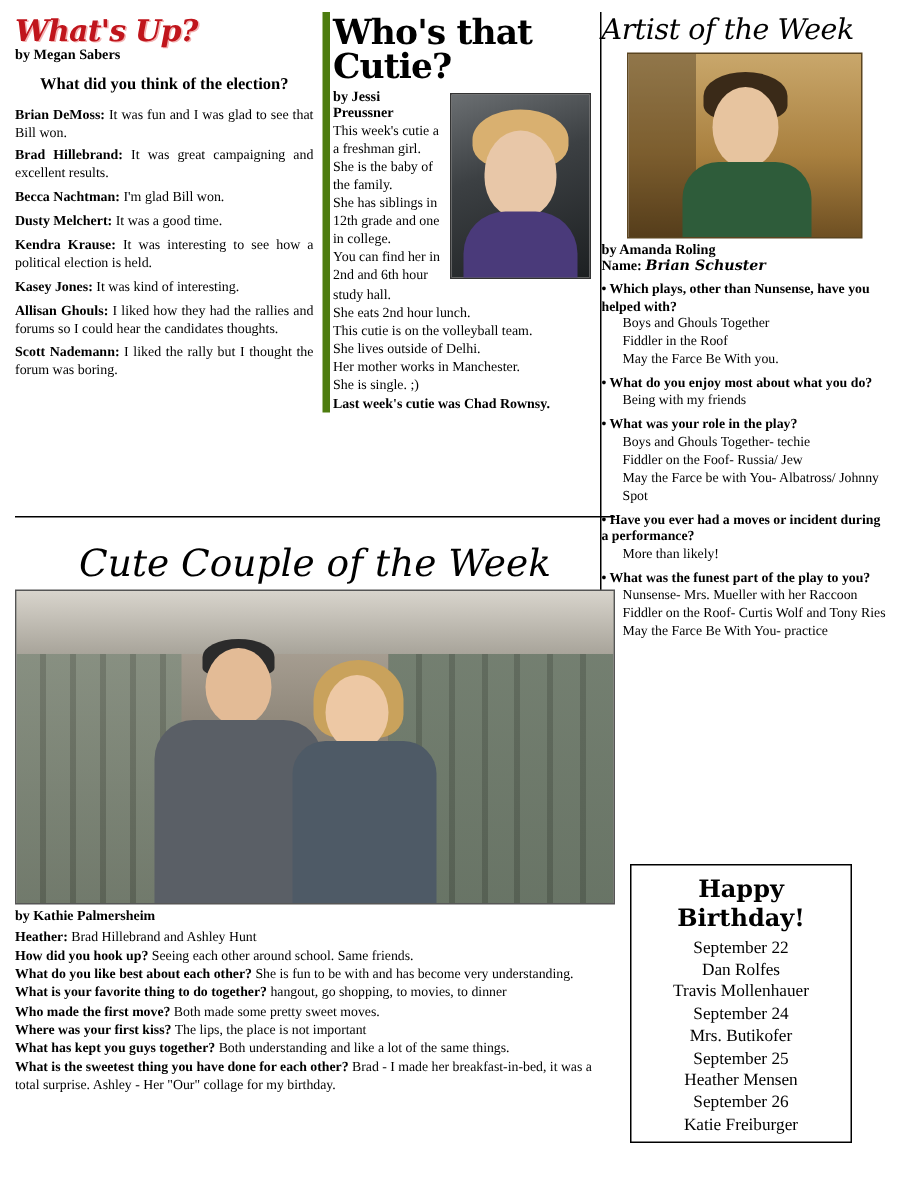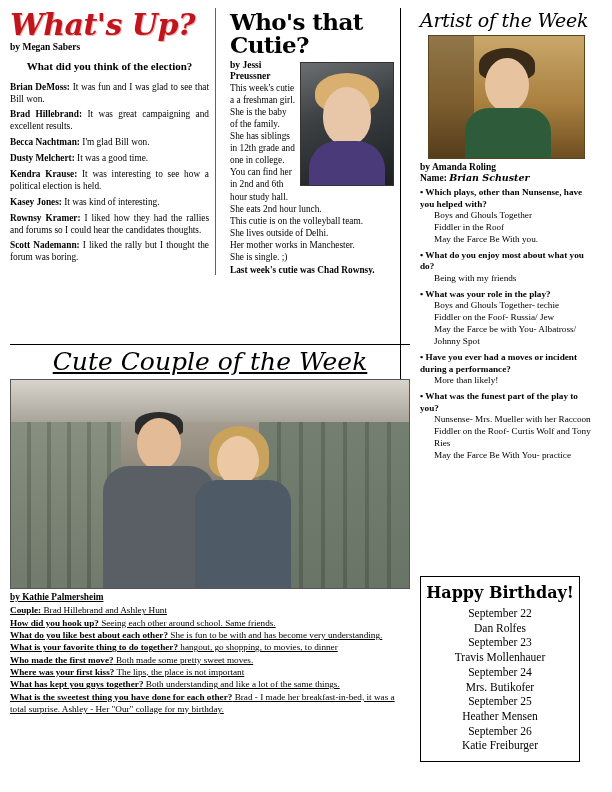--- a/index.html
+++ b/index.html
@@ -24,28 +24,28 @@
   }
 
   
   .top-row {
     display: flex;
     flex-direction: row;
     align-items: flex-start;
     height: 330px;
   }
   .col-whatsup { width: 205px; padding-right: 6px; box-sizing: border-box; }
-  .col-cutie   { width: 185px; padding-right: 6px; box-sizing: border-box; border-left: 1px solid #4d7c0f; padding-left: 14px;}
-  .col-artist  { width: 192px; box-sizing: border-box; border-left: 1px solid #000; padding-left: 19px;}
+  .col-cutie   { width: 185px; padding-right: 6px; box-sizing: border-box; border-left: 5px solid #4d7c0f; padding-left: 2px;}
+  .col-artist  { width: 192px; box-sizing: border-box; border-left: 1px solid #000; padding-left: 0;}
 
   .masthead-whatsup {
     font-family: "DejaVu Serif", serif;
     font-weight: bold;
     font-style: italic;
-    font-size: 30px;
+    font-size: 20px;
     color: #c0151c;
     letter-spacing: -0.5px;
     line-height: 1;
     margin: 2px 0 2px 0;
     text-shadow: 1px 1px 0 #f3b2b2;
   }
   .byline {
     font-weight: bold;
     font-size: 9.5px;
     margin-bottom: 8px;
@@ -175,22 +175,21 @@
     line-height: 1.3;
     margin-left: 0;
   }
   .indent1 { margin-left: 14px; }
 
   
   .couple-wrap {
     width: 400px;
     margin-top: 6px;
     border-top: 1px solid #000;
-    padding-top: 2px;
-    text-decoration: underline;
+    padding-top: 16px;
   }
   .masthead-couple {
     font-family: "DejaVu Serif", serif;
     font-style: italic;
     font-size: 25px;
     text-align: center;
     line-height: 1.05;
     margin: 2px 0 4px 0;
     letter-spacing: 0px;
   }
@@ -250,21 +249,21 @@
     line-height: 1.34;
     text-align: left;
   }
   .couple-qa b { font-weight: bold; }
 
   
   .bday {
     position: absolute;
     left: 420px;
     top: 576px;
-    width: 160px;
+    width: 148px;
     height: 186px;
     border: 1px solid #000;
     box-sizing: border-box;
     text-align: center;
     padding-top: 4px;
   }
   .bday h2 {
     font-family: "DejaVu Serif", serif;
     font-weight: bold;
     font-size: 16px;
@@ -286,21 +285,21 @@
       <div class="masthead-whatsup">What's Up?</div>
       <div class="byline">by Megan Sabers</div>
       <div class="qhead">What did you think of the election?</div>
       <div>
         <div class="qa"><b>Brian DeMoss:</b><span> It was fun and I was glad to see that Bill won.</span></div>
         <div class="qa"><b>Brad Hillebrand:</b><span> It was great campaigning and excellent results.</span></div>
         <div class="qa"><b>Becca Nachtman:</b><span> I'm glad Bill won.</span></div>
         <div class="qa"><b>Dusty Melchert:</b><span> It was a good time.</span></div>
         <div class="qa"><b>Kendra Krause:</b><span> It was interesting to see how a political election is held.</span></div>
         <div class="qa"><b>Kasey Jones:</b><span> It was kind of interesting.</span></div>
-        <div class="qa"><b>Rownsy Kramer:</b><span> I liked how they had the rallies and forums so I could hear the candidates thoughts.</span></div>
+        <div class="qa"><b>Allisan Ghouls:</b><span> I liked how they had the rallies and forums so I could hear the candidates thoughts.</span></div>
         <div class="qa"><b>Scott Nademann:</b><span> I liked the rally but I thought the forum was boring.</span></div>
       </div>
     </div>
 
     <div class="col-cutie">
       <div class="masthead-cutie">Who's that Cutie?</div>
       <div class="cutie-photo">
         <div class="hair"></div>
         <div class="face"></div>
         <div class="body"></div>
@@ -367,36 +366,35 @@
       <div class="ceiling"></div>
       <div class="p1hair"></div>
       <div class="p1head"></div>
       <div class="p1body"></div>
       <div class="p2hair"></div>
       <div class="p2head"></div>
       <div class="p2body"></div>
     </div>
     <div class="couple-byline">by Kathie Palmersheim</div>
     <div>
-      <div class="couple-qa"><b>Couple:</b><span> Brad Hillebrand and Ashley Hunt</span></div>
+      <div class="couple-qa"><b>Heather:</b><span> Brad Hillebrand and Ashley Hunt</span></div>
       <div class="couple-qa"><b>How did you hook up?</b><span> Seeing each other around school. Same friends.</span></div>
       <div class="couple-qa"><b>What do you like best about each other?</b><span> She is fun to be with and has become very understanding.</span></div>
       <div class="couple-qa"><b>What is your favorite thing to do together?</b><span> hangout, go shopping, to movies, to dinner</span></div>
       <div class="couple-qa"><b>Who made the first move?</b><span> Both made some pretty sweet moves.</span></div>
       <div class="couple-qa"><b>Where was your first kiss?</b><span> The lips, the place is not important</span></div>
       <div class="couple-qa"><b>What has kept you guys together?</b><span> Both understanding and like a lot of the same things.</span></div>
       <div class="couple-qa"><b>What is the sweetest thing you have done for each other?</b><span> Brad - I made her breakfast-in-bed, it was a total surprise. Ashley - Her "Our" collage for my birthday.</span></div>
     </div>
   </div>
 
   <div class="bday">
     <h2>Happy Birthday!</h2>
     <div class="line">September 22</div>
     <div class="line">Dan Rolfes</div>
-    <div class="line">September 23</div>
     <div class="line">Travis Mollenhauer</div>
     <div class="line">September 24</div>
     <div class="line">Mrs. Butikofer</div>
     <div class="line">September 25</div>
     <div class="line">Heather Mensen</div>
     <div class="line">September 26</div>
     <div class="line">Katie Freiburger</div>
   </div>
 
 </div>

